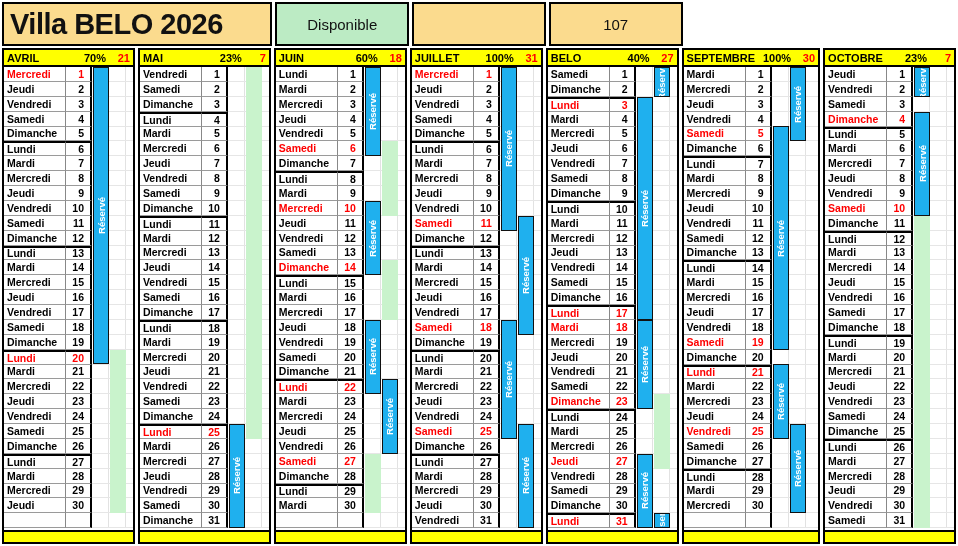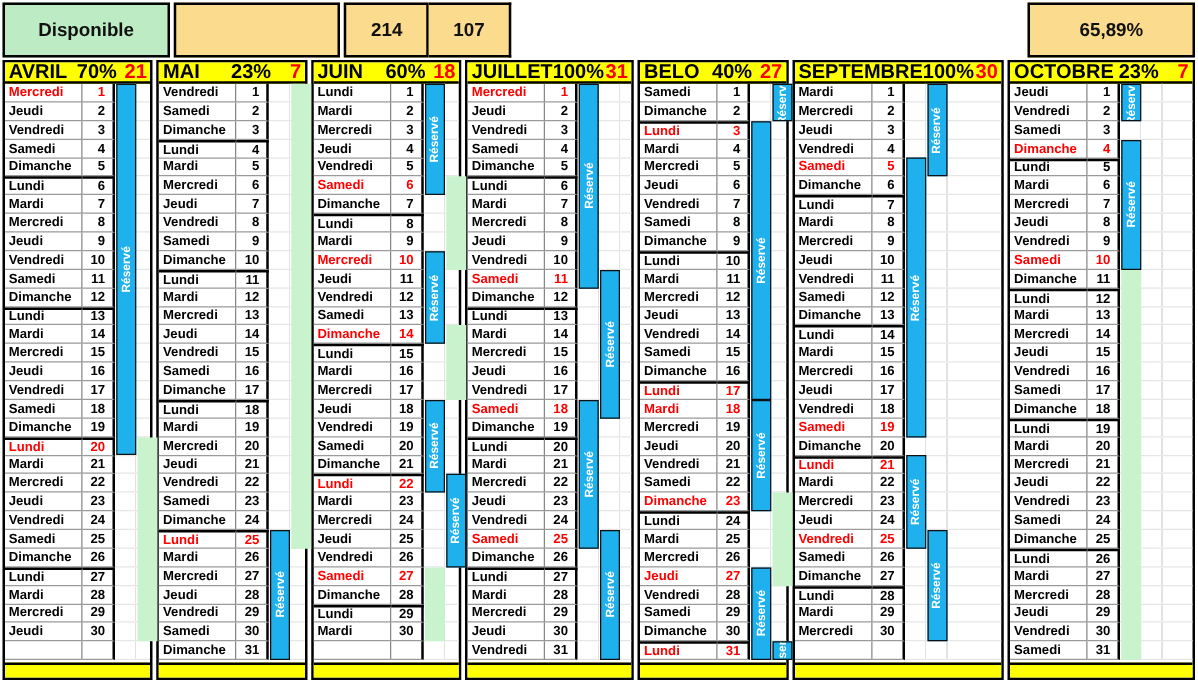--- a/index.html
+++ b/index.html
@@ -2,31 +2,31 @@
 <html style="--tan: #FBDB8E; --yellow: #FFFF00; --mint: #BCEBC4; --red: #FF0000;"><head>
 <meta charset="utf-8">
 <style>
   * { box-sizing: border-box; margin: 0; padding: 0; }
   html,body { background:#fff; }
   body { font-family: "Liberation Sans", sans-serif; }
   .page { width:958px; height:546px; padding:2px; display:flex; flex-direction:column; gap:2px; background:#fff; }
 
   
   .top-header { height:44px; display:grid; grid-template-columns:repeat(7,1fr); gap:3px; }
-  .hcell { border:2px solid #000; background:var(--tan); display:flex; align-items:center; justify-content:center; font-weight:bold; font-size:15px; color:#111; }
+  .hcell { border:2px solid #000; background:var(--tan); display:flex; align-items:center; justify-content:center; font-weight:normal; font-size:15px; color:#111; }
   .title-cell { grid-column:1 / span 2; justify-content:flex-start; padding-left:6px; font-size:29px; font-weight:800; letter-spacing:-0.5px; }
   .disponible-cell { background:var(--mint); }
   .stat-pair { display:flex; }
   .stat-pair .hcell { flex:1; }
   .stat-pair .hcell + .hcell { border-left:0; }
 
   
   .months-grid { flex:1; display:grid; grid-template-columns:repeat(7,1fr); gap:3px; min-height:0; }
   .month-block { border:2px solid #000; background:#fff; display:flex; flex-direction:column; min-height:0; }
-  .m-header { height:17px; flex:0 0 17px; background:var(--yellow); border-bottom:2px solid #000; display:flex; align-items:center; padding:0 3px 0 3px; font-size:16px; font-weight:bold; }
+  .m-header { height:17px; flex:0 0 17px; background:var(--yellow); border-bottom:2px solid #000; display:flex; align-items:center; padding:0 3px 0 3px; font-size:11px; font-weight:bold; }
   .m-name { flex:1; white-space:nowrap; overflow:hidden; }
   .m-pct { width:36px; text-align:right; }
   .m-count { width:24px; text-align:right; color:var(--red); }
 
   .m-days { flex:1; position:relative; display:flex; flex-direction:column; min-height:0; }
   .day-row { flex:1 1 0; display:flex; min-height:0; }
   .dn { width:62px; padding-left:3px; font-size:10.5px; font-weight:bold; color:#000; border-right:1px solid #888; border-bottom:1px solid #9a9a9a; overflow:hidden; white-space:nowrap; display:flex; align-items:center; }
   .dd { width:26px; padding-right:6px; font-size:10.5px; font-weight:bold; text-align:right; border-right:2px solid #000; border-bottom:1px solid #9a9a9a; display:flex; align-items:center; justify-content:flex-end; }
   .rest { flex:1; border-bottom:1px solid #e6e6e6;
           background:linear-gradient(to right, transparent 16px, #e2e2e2 16px, #e2e2e2 17px, transparent 17px, transparent 33px, #e2e2e2 33px, #e2e2e2 34px, transparent 34px); }
@@ -38,27 +38,26 @@
   .bar-label { writing-mode:vertical-rl; transform:rotate(180deg); color:#fff; font-size:9.5px; font-weight:bold; white-space:nowrap; }
 
   .footer-strip { flex:0 0 12px; margin-top:2px; border-top:2px solid #000; background:var(--yellow); }
 </style>
 </head>
 <body>
 
 <div class="page">
 
   <div class="top-header">
+    <div class="hcell title-cell">Villa BELO 2026</div>
     <div class="hcell disponible-cell">Disponible</div>
     <div class="hcell"></div>
     <div class="stat-pair">
-      <div class="hcell">214</div>
       <div class="hcell">107</div>
     </div>
-    <div class="hcell" style="grid-column:7;">65,89%</div>
   </div>
 
   <div class="months-grid">
   <div class="month-block">
     <div class="m-header">
       <span class="m-name">AVRIL</span>
       <span class="m-pct">70%</span>
       <span class="m-count">21</span>
     </div>
     <div class="m-days">

